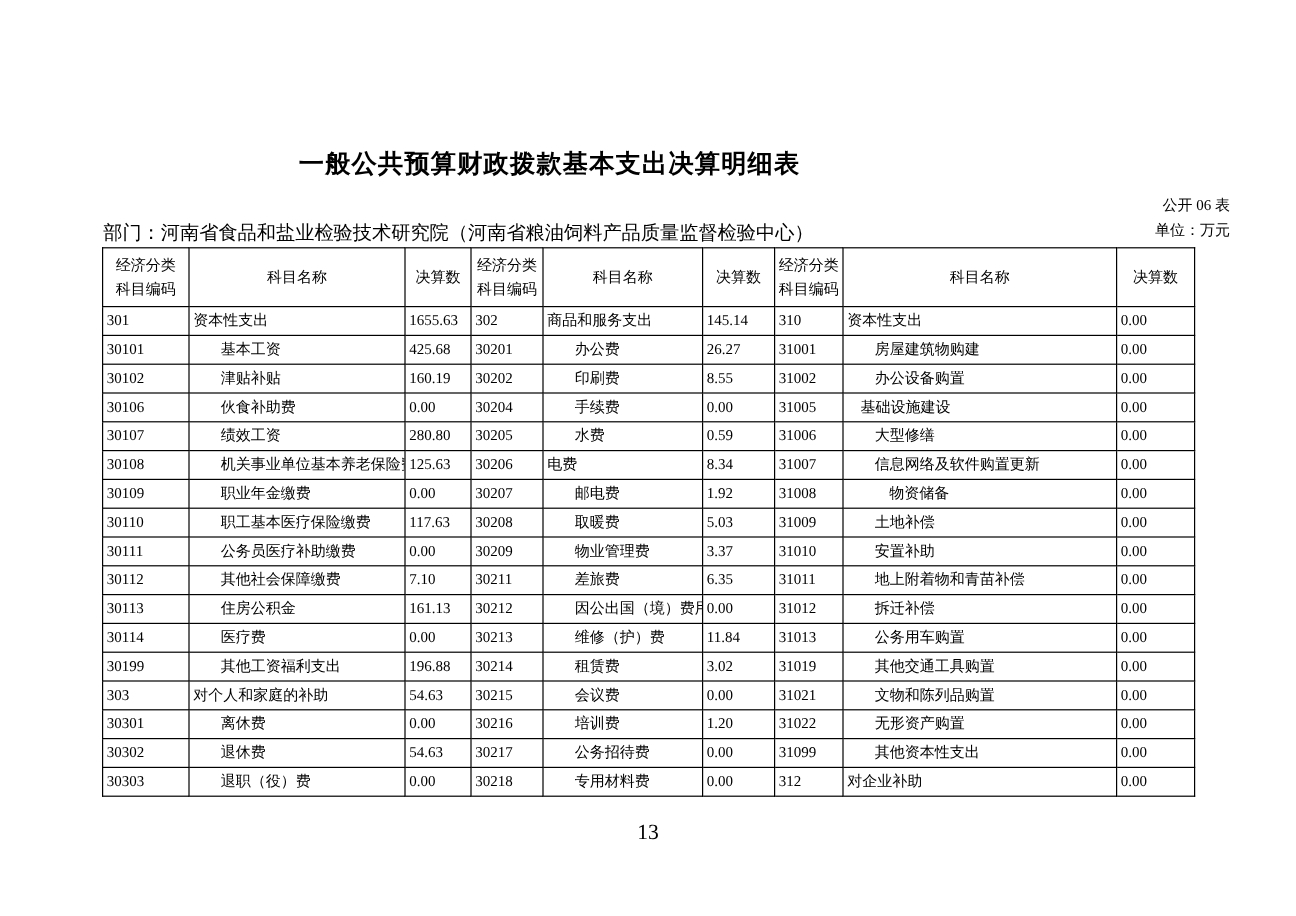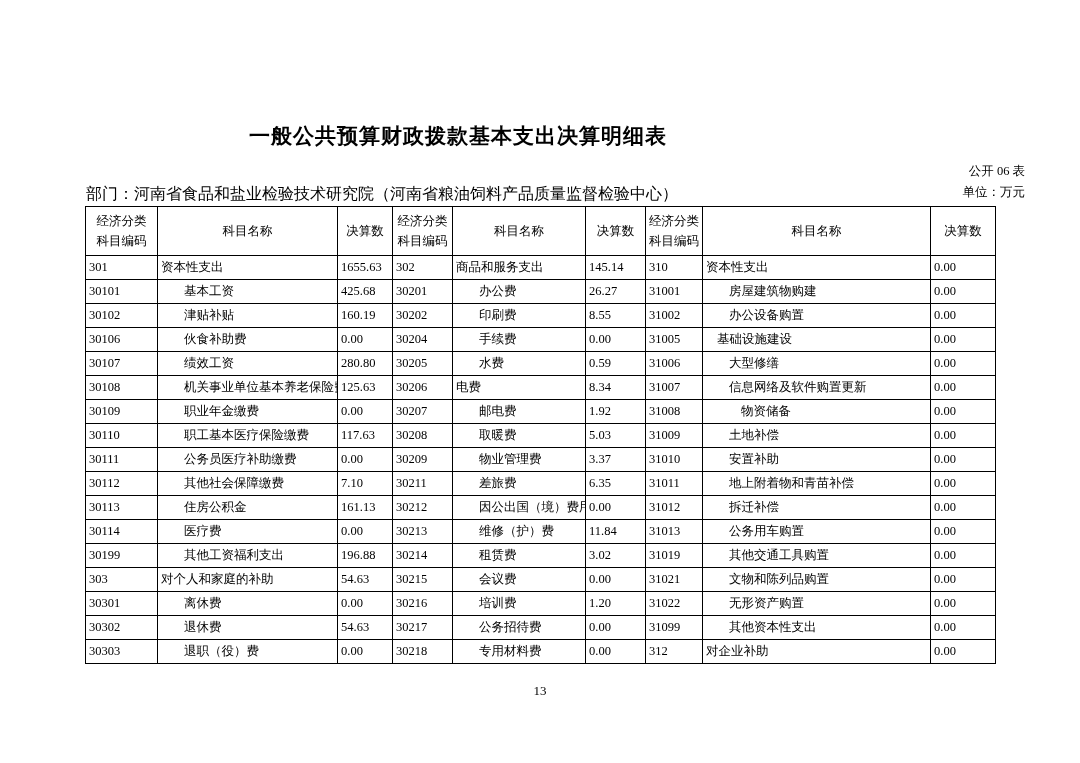--- a/index.html
+++ b/index.html
@@ -77,21 +77,21 @@
   th .hdr2 { display: block; }
   .c-code  { text-align: left; }
   .c-name  { text-align: left; }
   .c-amt   { text-align: left; }
   .footer-page {
     position: absolute;
     top: 683px;
     left: 0;
     width: 1080px;
     text-align: center;
-    font-size: 13px;
+    font-size: 18px;
   }
 </style>
 </head>
 <body>
 
 <div class="page">
 
   <div class="doc-title">一般公共预算财政拨款基本支出决算明细表</div>
 
   <div class="meta-right r1">公开 06 表</div>

